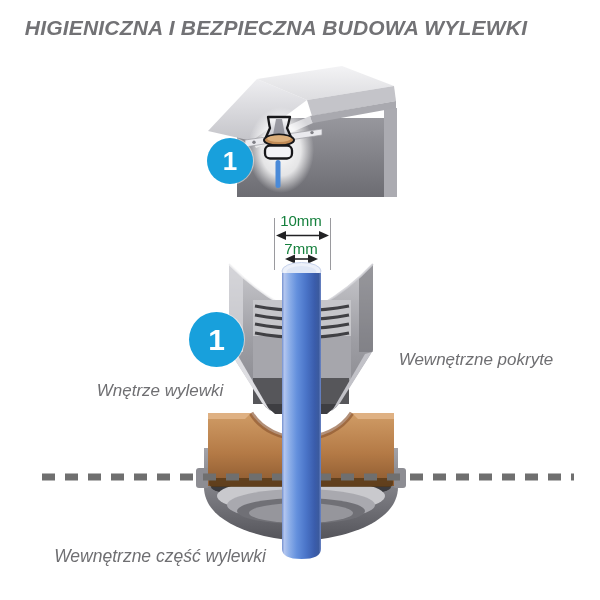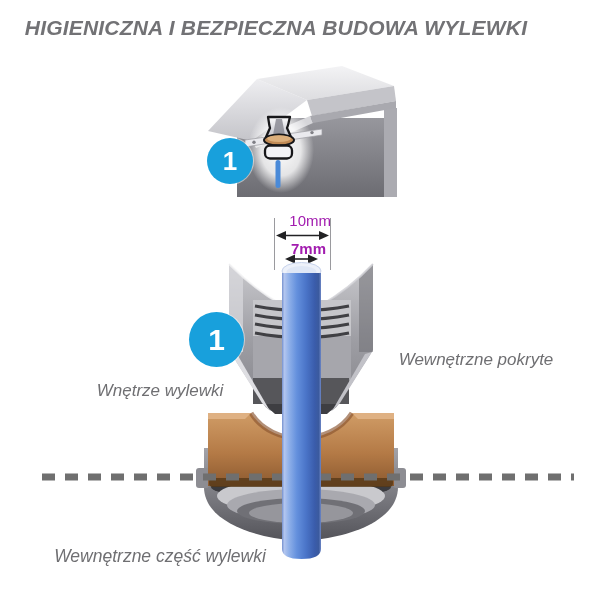--- a/index.html
+++ b/index.html
@@ -13,24 +13,24 @@
   }
   .svg-layer{position:absolute;left:0;top:0;}
   .badge{
     position:absolute;border-radius:50%;background:#18a0dc;color:#ffffff;
     font-weight:bold;text-align:center;z-index:5;
     box-shadow:0 0 0 1px rgba(255,255,255,.5);
   }
   .badge-top{left:207px;top:138px;width:46px;height:46px;font-size:26px;line-height:46px;}
   .badge-mid{left:189px;top:312px;width:55px;height:55px;font-size:30px;line-height:55px;}
   .dim-label{
-    position:absolute;text-align:right;color:#a21caf;font-size:15px;z-index:4;
+    position:absolute;text-align:center;color:#15803d;font-size:15px;z-index:4;
   }
   .dim-outer{left:271px;top:212px;width:60px;}
-  .dim-inner{left:276px;top:240px;width:50px;font-weight:bold;}
+  .dim-inner{left:276px;top:240px;width:50px;}
   .side-label{
     position:absolute;font-style:italic;color:#6f6f72;font-size:17px;z-index:4;text-align:center;
     line-height:20px;
   }
   .label-interior{left:60px;top:381px;width:200px;}
   .label-nano{left:366px;top:350px;width:220px;}
   .label-exterior{left:40px;top:546px;width:240px;font-size:17.5px;}
 </style>
 </head>
 <body>

